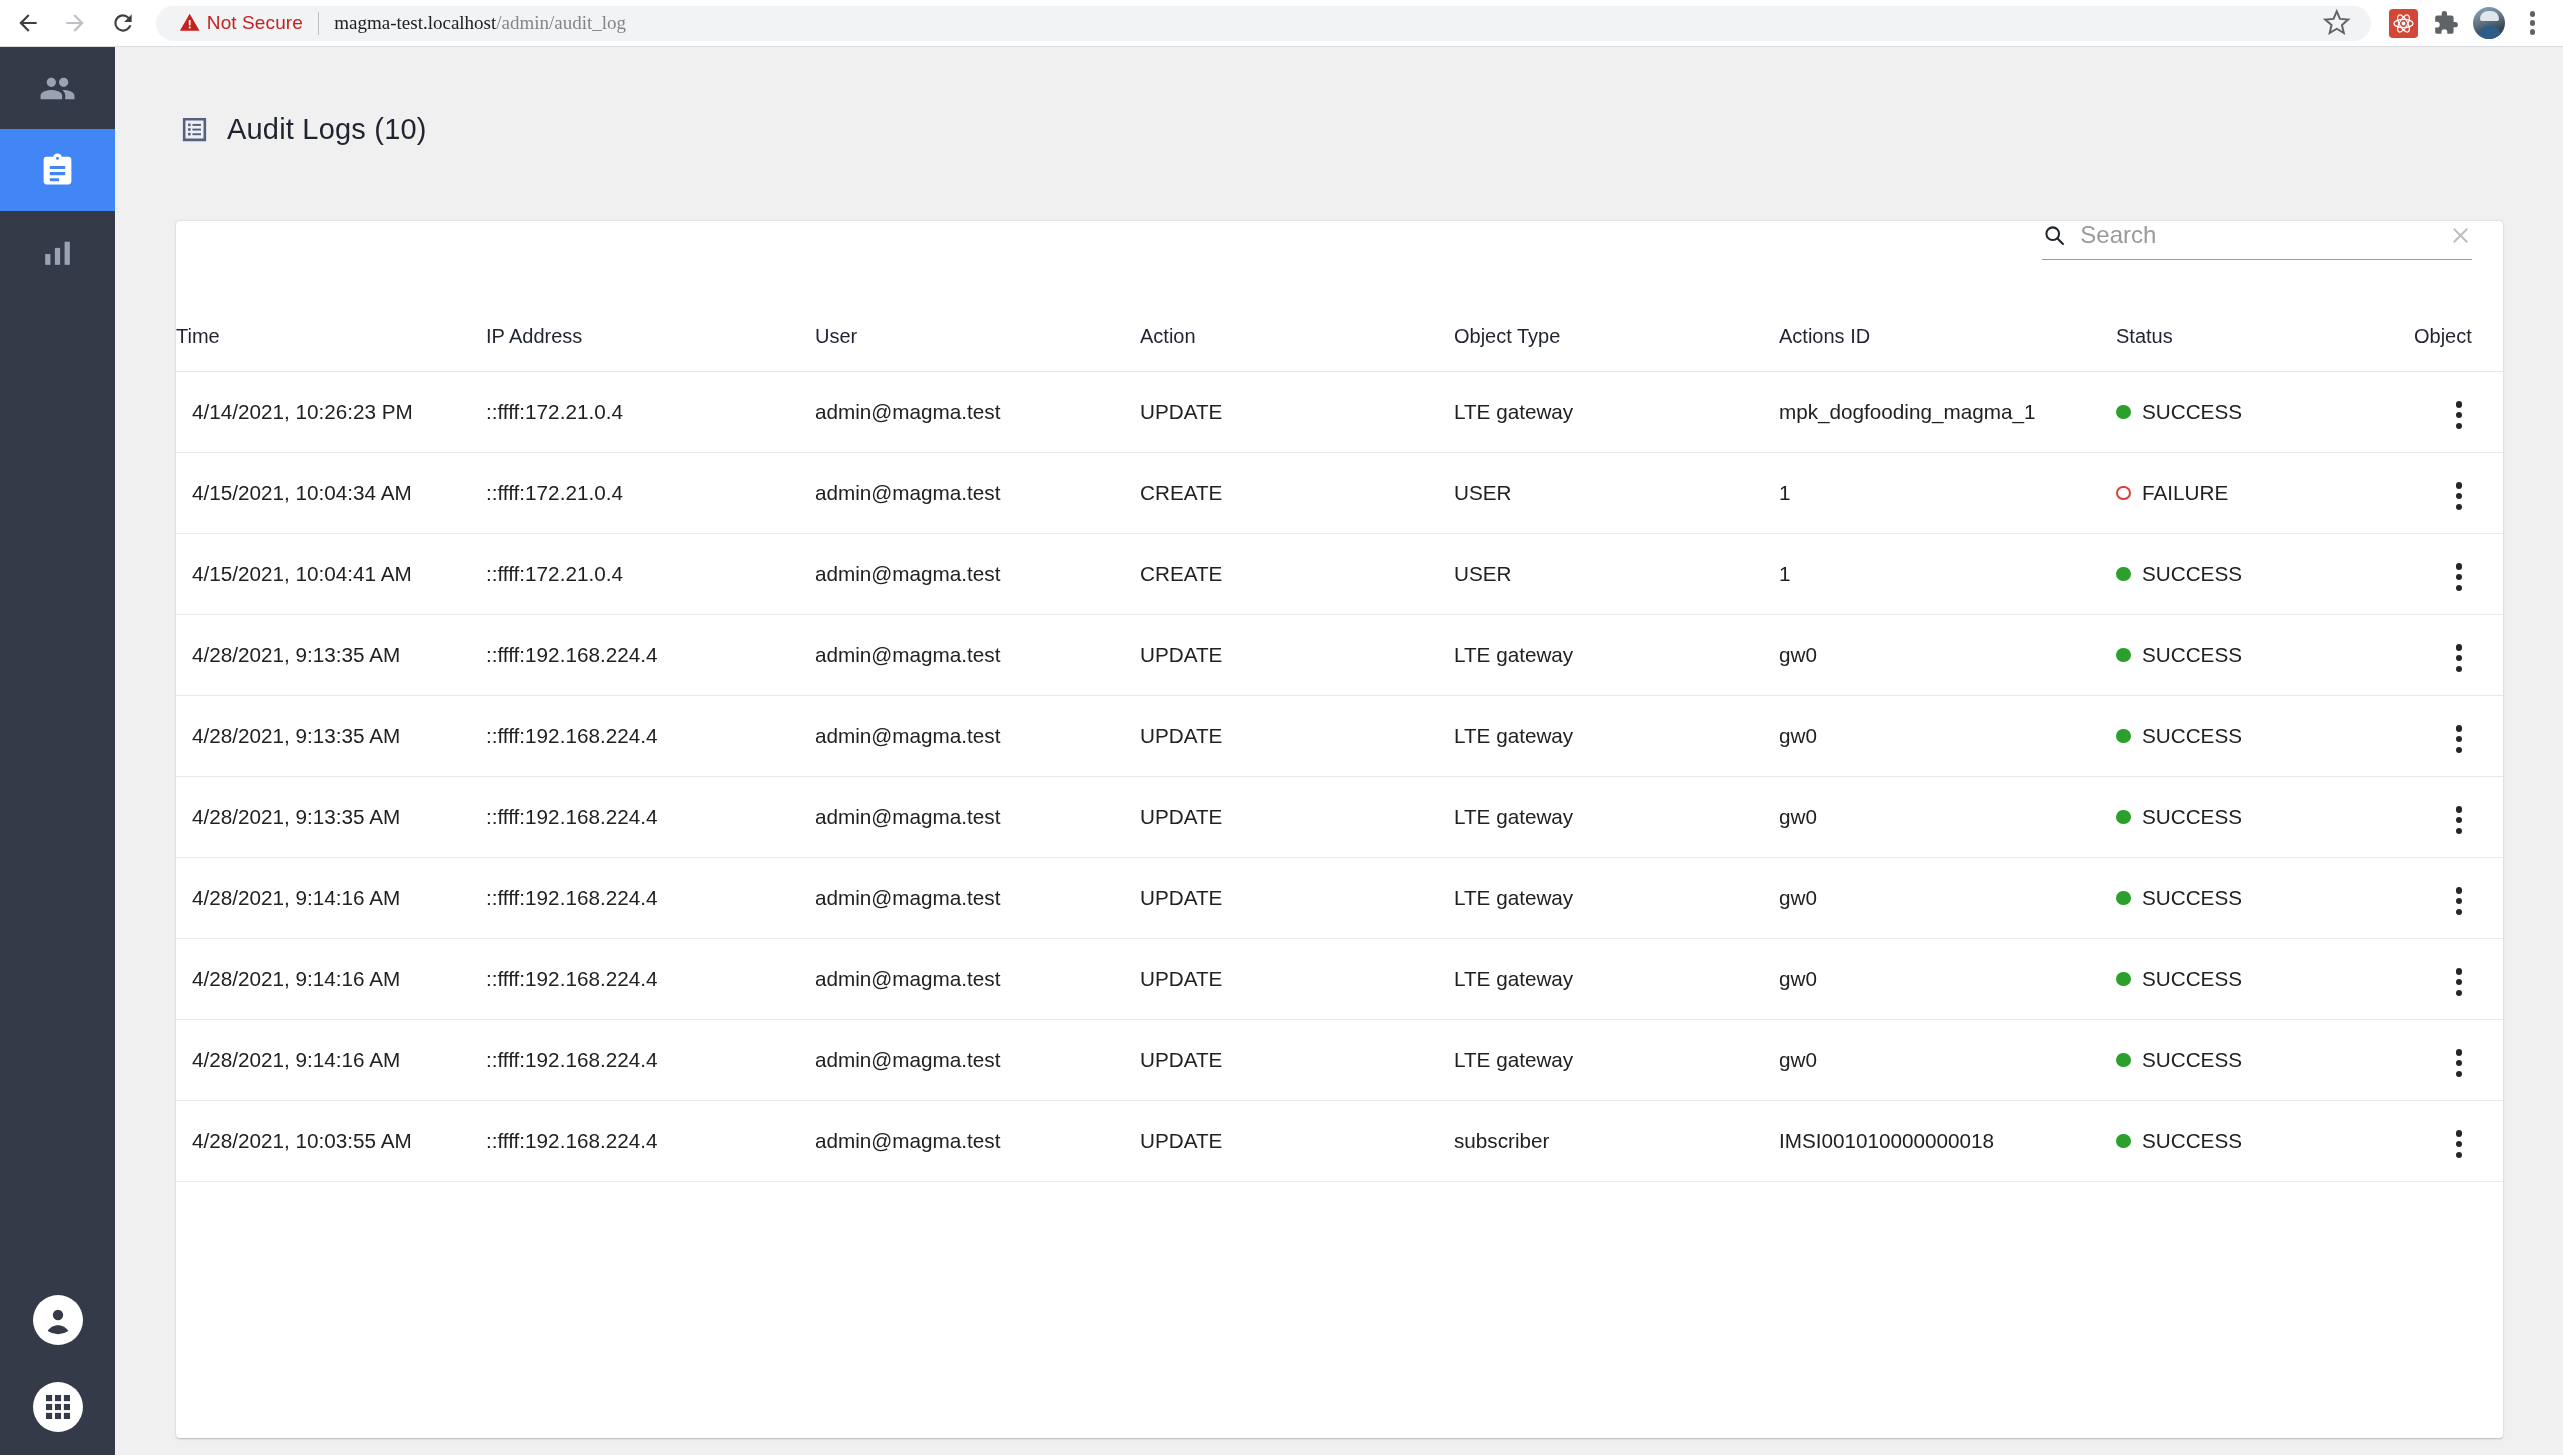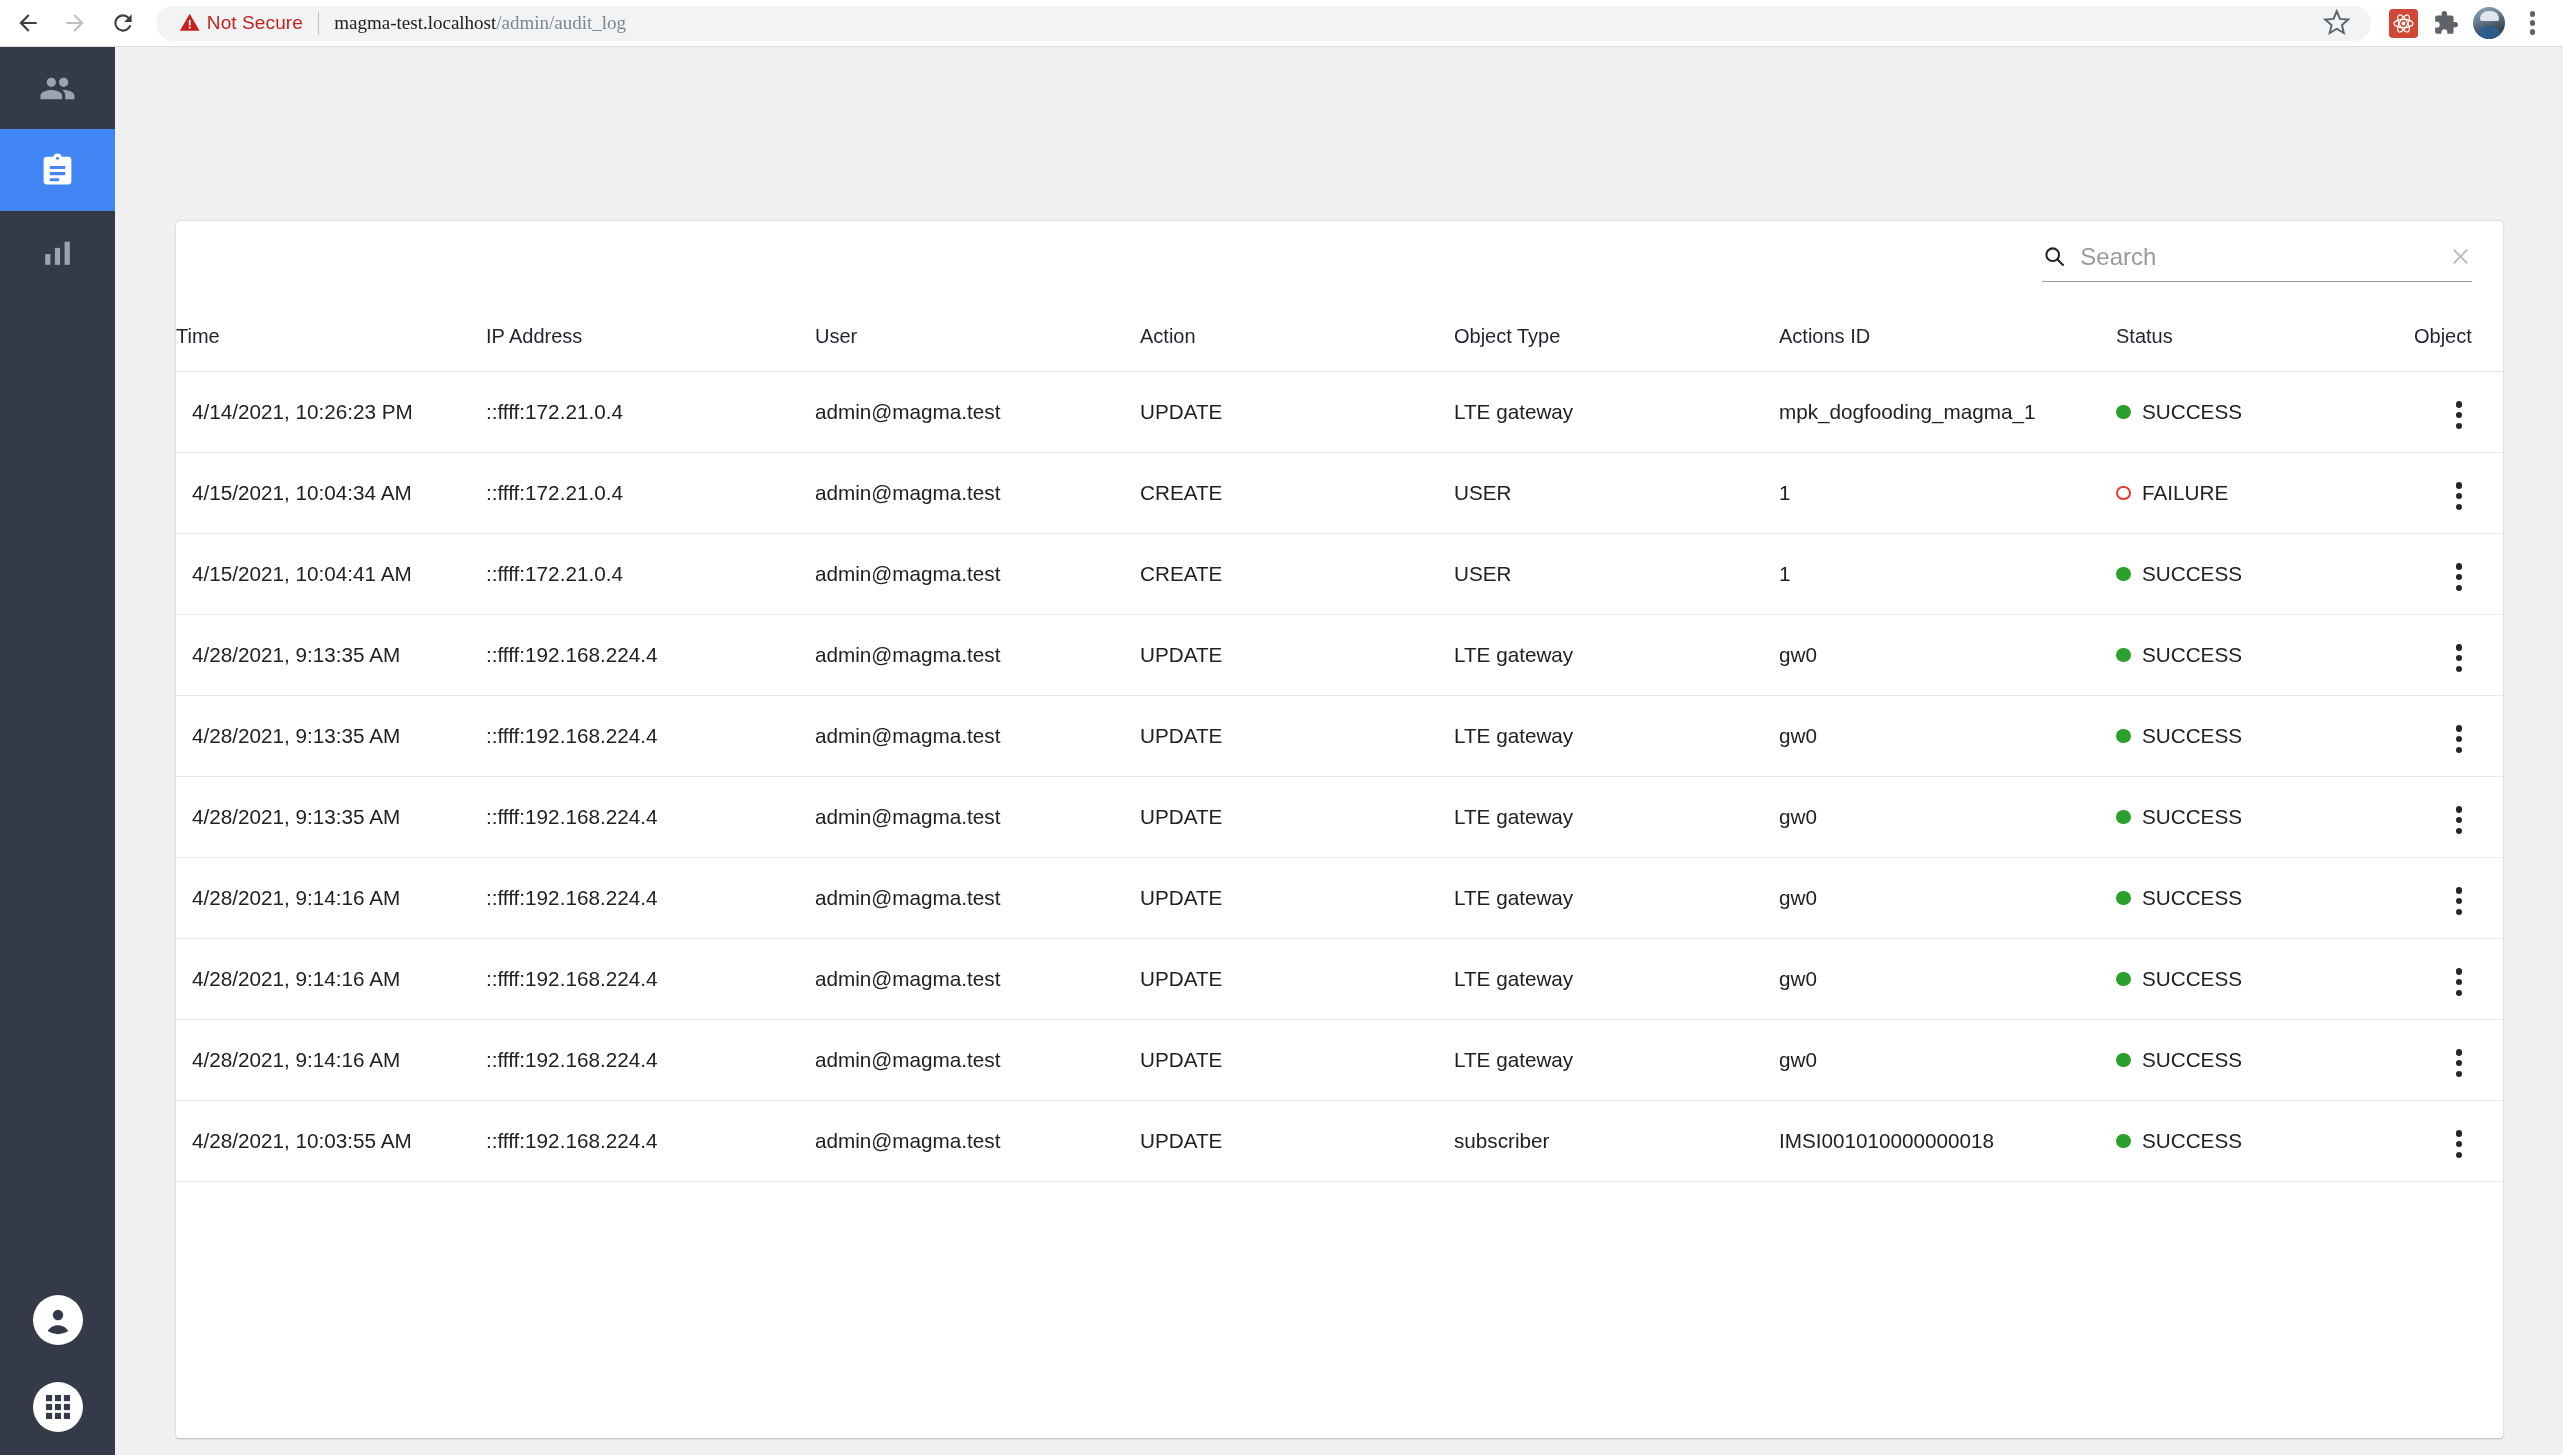--- a/index.html
+++ b/index.html
@@ -125,21 +125,21 @@
     position: absolute; top: 174px; left: 61px;
     width: 2327px; height: 1217px;
     background: #ffffff;
     border-radius: 3.8px;
     box-shadow: 0 0.8px 2.3px rgba(0,0,0,0.14), 0 0.8px 1.5px rgba(0,0,0,0.10);
     overflow: hidden;
   }
 
   .card-toolbar {
     height: 90px;
-    display: flex; align-items: center; justify-content: flex-end;
+    display: flex; align-items: flex-start; justify-content: flex-end;
     padding-right: 31px; padding-bottom: 7.7px;
   }
   .searchbox {
     width: 430px;
     display: flex; align-items: center;
     border-bottom: 0.8px solid #9b9b9b;
     padding-bottom: 10px;
     gap: 13.8px;
   }
   .search-input {
@@ -314,20 +314,32 @@
               <rect x="9.7" y="16.4" width="4.6" height="4.6"></rect>
               <rect x="16.4" y="16.4" width="4.6" height="4.6"></rect>
           </g>
         </svg>
       </div>
     </div>
   </nav>
 
   <main class="content">
 
+    <div class="page-head">
+      <svg width="31" height="31" viewBox="0 0 24 24">
+        <path d="M3 3v18h18V3H3zm2 2h14v14H5V5z" fill="#556080"></path>
+        <rect x="7" y="7.4" width="2" height="2" fill="#556080"></rect>
+        <rect x="10.4" y="7.7" width="6.6" height="1.5" fill="#556080"></rect>
+        <rect x="7" y="11" width="2" height="2" fill="#556080"></rect>
+        <rect x="10.4" y="11.3" width="6.6" height="1.5" fill="#556080"></rect>
+        <rect x="7" y="14.6" width="2" height="2" fill="#556080"></rect>
+        <rect x="10.4" y="14.9" width="6.6" height="1.5" fill="#556080"></rect>
+      </svg>
+      <span class="page-title">Audit Logs (10)</span>
+    </div>
 
     <section class="card">
 
       <div class="card-toolbar">
         <div class="searchbox">
           <svg width="24.5" height="24.5" viewBox="0 0 24 24">
             <circle cx="10.5" cy="10.5" r="6.2" fill="none" stroke="#1f2430" stroke-width="2"></circle>
             <line x1="15.2" y1="15.2" x2="20.5" y2="20.5" stroke="#1f2430" stroke-width="2" stroke-linecap="round"></line>
           </svg>
           <input class="search-input" type="text" placeholder="Search" style="">

